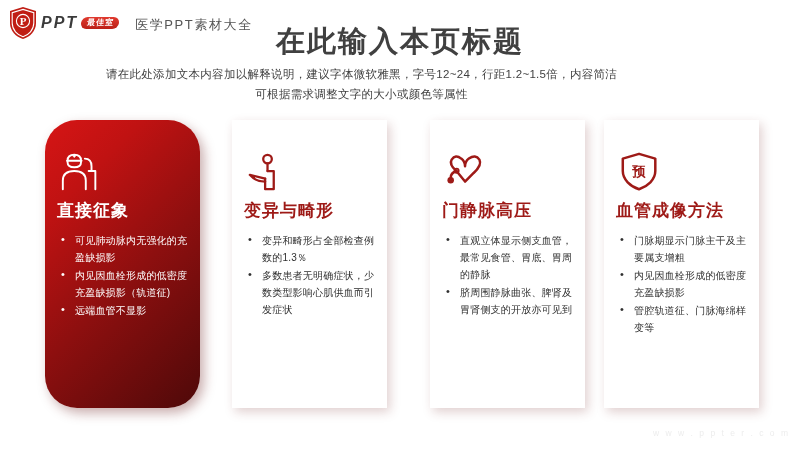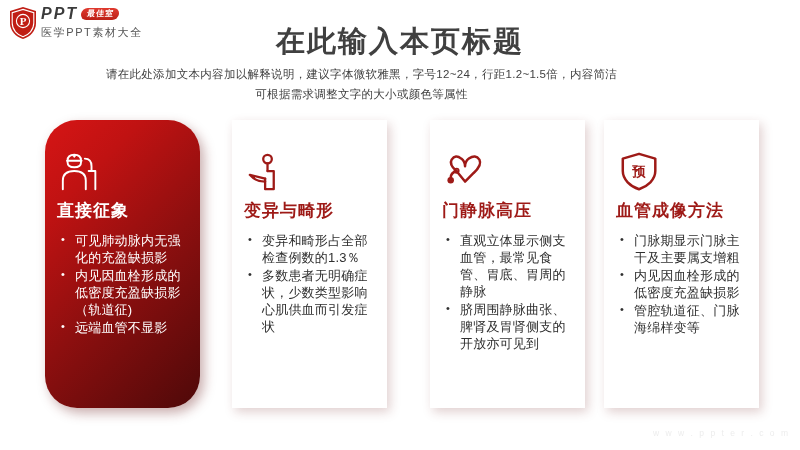--- a/index.html
+++ b/index.html
@@ -7,35 +7,36 @@
     width: 800px; height: 450px;
     background: #ffffff;
     font-family: "Liberation Sans", "DejaVu Sans", sans-serif;
     overflow: hidden;
   }
   #slide { position: relative; width: 800px; height: 450px; background:#fff; }
 
   
   .logo { position:absolute; left:8px; top:6px; display:flex; align-items:center; }
   .logo-shield { width:30px; height:34px; flex:0 0 auto; }
-  .logo-text { margin-left:3px; display:flex; flex-direction:column; justify-content:center; }
+  .logo-text { margin-left:3px; display:flex; flex-direction:row; justify-content:center; }
   .logo-row1 { display:flex; align-items:center; }
   .logo-ppt {
     font-size:16px; font-weight:bold; letter-spacing:2px;
     color:#3b3b3b; font-style:italic; line-height:1;
   }
   .logo-badge {
     margin-left:3px; background:linear-gradient(180deg,#e03a2f,#bc1f16);
     color:#fff; font-size:8px; font-weight:bold; letter-spacing:1px;
     padding:2px 5px 2px 6px; border-radius:7px; line-height:1;
     transform: skewX(-8deg);
   }
   .logo-row2 {
-    font-size:11px; color:#555; letter-spacing:1.6px; margin-top:3px;
+    font-size:13px; color:#555; letter-spacing:1.6px; margin-top:3px;
     white-space:nowrap;
+    margin-left:16px;
   }
 
   
   .title {
     position:absolute; left:0; top:22px; width:800px; text-align:center;
     font-size:29px; font-weight:bold; color:#404040; letter-spacing:2px;
   }
   .subtitle {
     position:absolute; left:0; top:64px; width:723px; text-align:center;
     font-size:11.5px; color:#3f3f3f; line-height:20px; letter-spacing:.3px;
@@ -63,21 +64,21 @@
   .card-icon { height:46px; margin-bottom:3px; margin-left:4px; }
   .card-title {
     font-size:17px; font-weight:bold; color:#9e1a17; letter-spacing:1px;
     margin-bottom:10px; margin-left:2px; white-space:nowrap;
   }
   .card.dark .card-title { color:#ffffff; }
 
   ul.bullets { list-style:none; margin:0 0 0 4px; padding:0; }
   ul.bullets li {
     position:relative; padding-left:16px; margin-bottom:1px;
-    font-size:13px; line-height:17px; color:#2f2f2f; letter-spacing:.2px;
+    font-size:10px; line-height:17px; color:#2f2f2f; letter-spacing:.2px;
   }
   ul.bullets li::before {
     content:"•"; position:absolute; left:2px; top:-1px;
     font-size:11px; color:#2f2f2f;
   }
   .card.dark ul.bullets li,
   .card.dark ul.bullets li::before { color:#ffffff; }
 
   
   .watermark {

